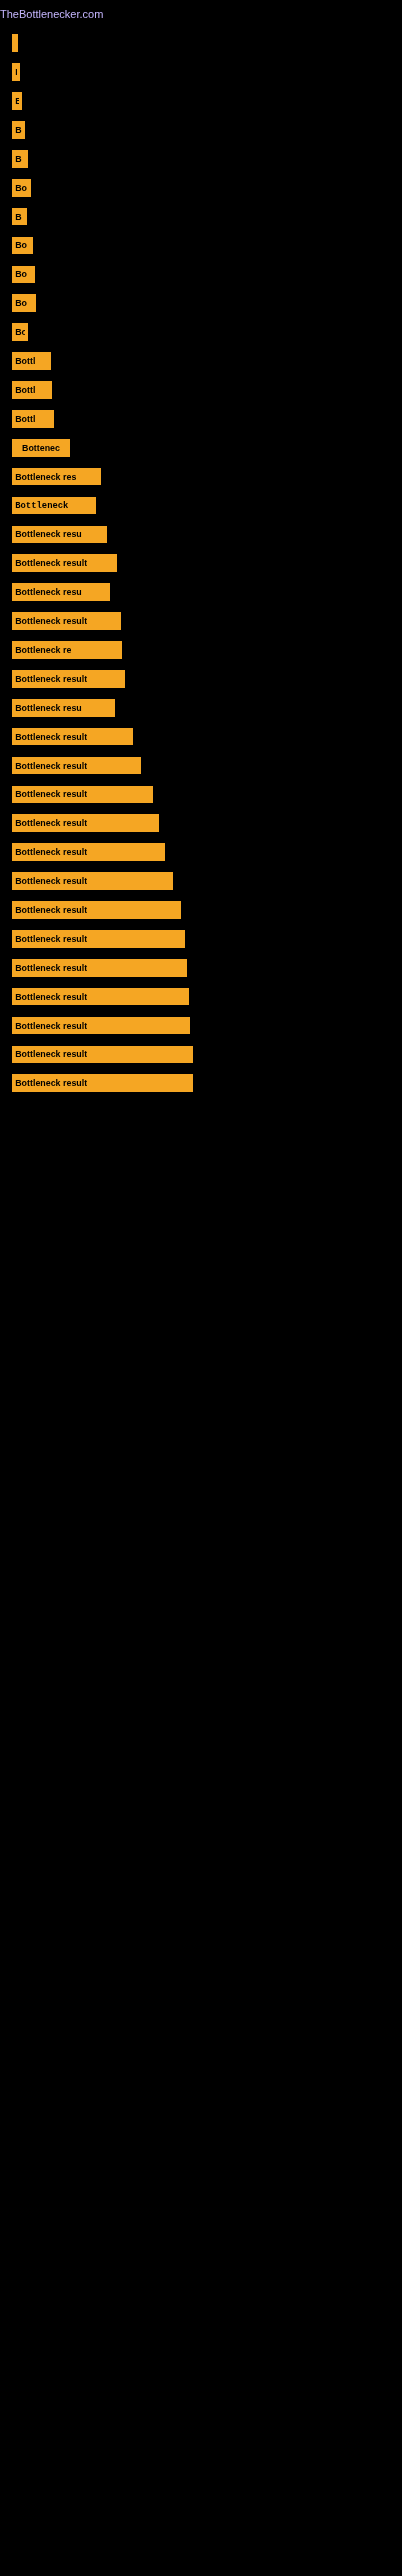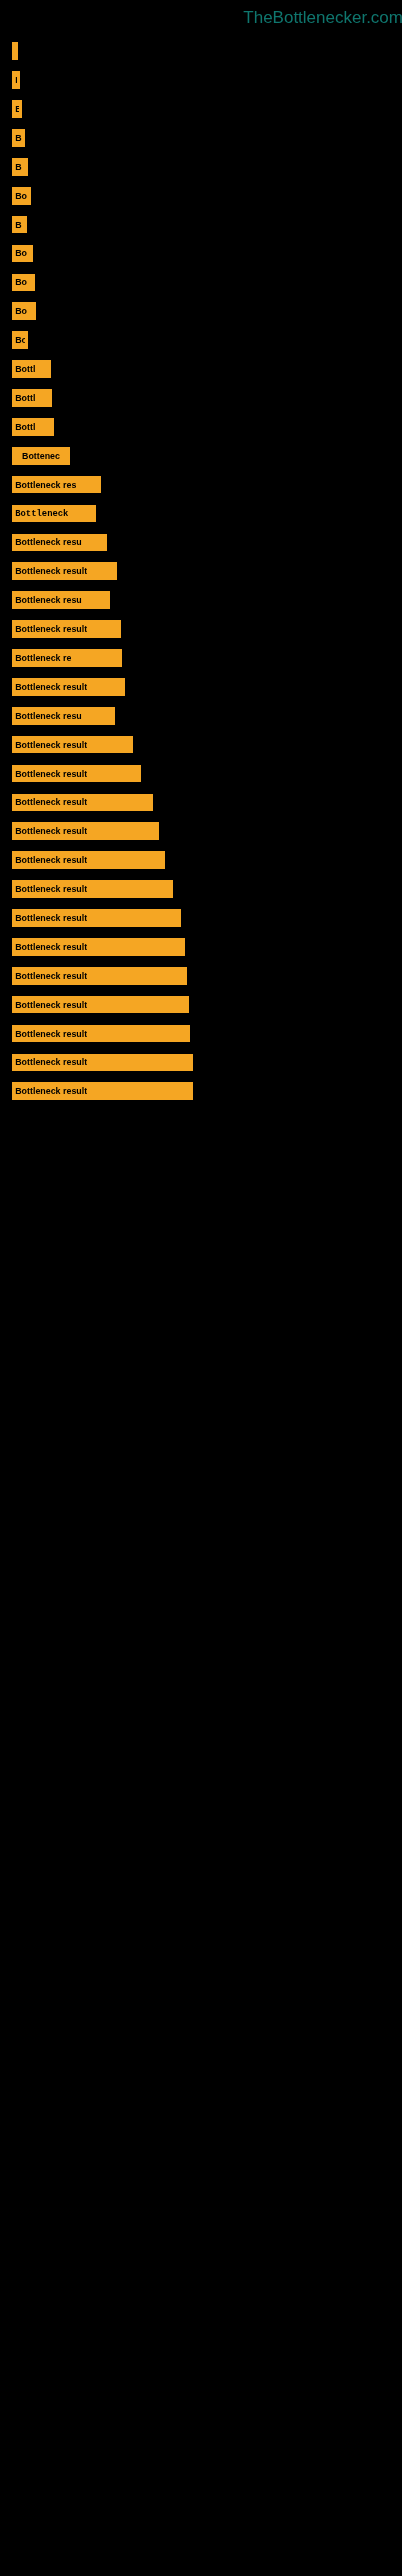--- a/index.html
+++ b/index.html
@@ -10,23 +10,23 @@
 
     body {
       background-color: #000000;
       width: 403px;
       min-height: 2576px;
       font-family: Arial, sans-serif;
       position: relative;
     }
 
     .site-title {
-      color: #0f766e;
-      font-size: 17px;
-      text-align: right;
+      color: #c4b5fd;
+      font-size: 11px;
+      text-align: left;
       padding: 8px 0 4px 0;
       font-weight: normal;
     }
 
     .container {
       padding: 8px 12px;
       display: flex;
       flex-direction: column;
       gap: 0px;
     }

